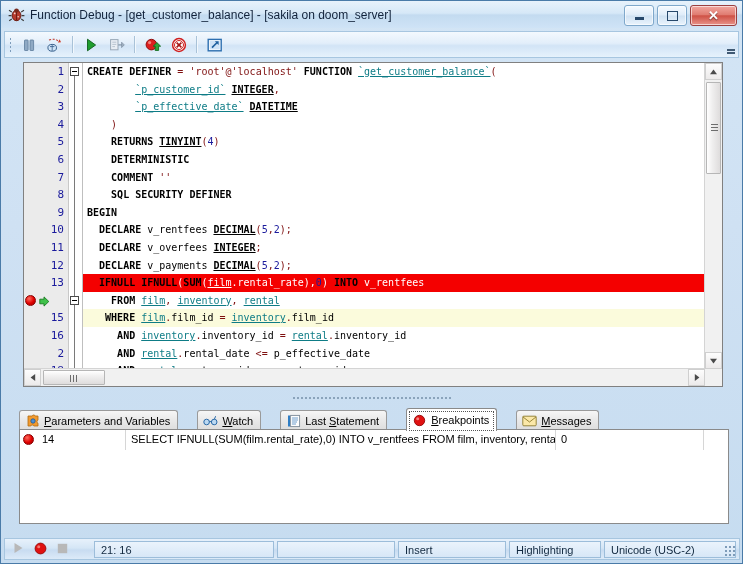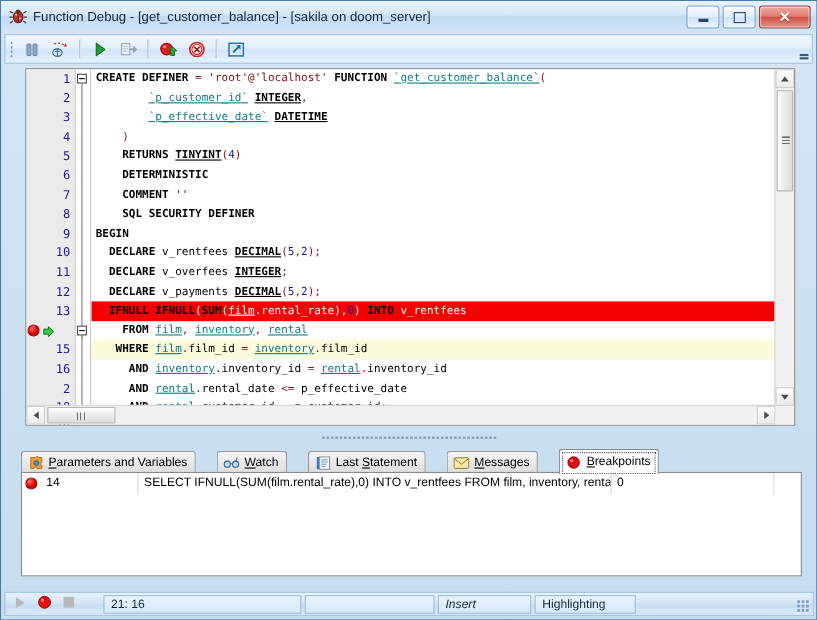--- a/index.html
+++ b/index.html
@@ -515,37 +515,37 @@
       <div class="tab">
         <span class="tab-icon">
           <svg width="14" height="14" viewBox="0 0 14 14">
             <path d="M1 1.4 V12.6 H3 V1.4 Z" fill="#2f7dc4"></path>
             <rect x="3.6" y="1.4" width="9" height="11.2" fill="#fdfdfd" stroke="#7d8b99" stroke-width="0.9"></rect>
             <path d="M5 4 H11 M5 6 H11 M5 8 H10 M5 10 H9" stroke="#5d93c7" stroke-width="0.9"></path>
           </svg>
         </span>
         <span>Last <u>S</u>tatement</span>
       </div>
+      <div class="tab active">
+        <span class="tab-icon">
+          <svg width="13" height="13" viewBox="0 0 13 13">
+            <circle cx="6.5" cy="6.5" r="5.2" fill="#e01111" stroke="#930707" stroke-width="0.9"></circle>
+            <circle cx="4.7" cy="4.7" r="1.5" fill="#f79a93" opacity=".85"></circle>
+          </svg>
+        </span>
+        <span><u>B</u>reakpoints</span>
+      </div>
       <div class="tab">
         <span class="tab-icon">
           <svg width="15" height="12" viewBox="0 0 15 12">
             <rect x="0.8" y="1.2" width="13.4" height="9.6" rx="1" fill="#fbe8a8" stroke="#8d7a2c" stroke-width="0.9"></rect>
             <path d="M0.8 1.8 L7.5 7 L14.2 1.8" fill="none" stroke="#8d7a2c" stroke-width="0.9"></path>
           </svg>
         </span>
         <span><u>M</u>essages</span>
-      </div>
-      <div class="tab active">
-        <span class="tab-icon">
-          <svg width="13" height="13" viewBox="0 0 13 13">
-            <circle cx="6.5" cy="6.5" r="5.2" fill="#e01111" stroke="#930707" stroke-width="0.9"></circle>
-            <circle cx="4.7" cy="4.7" r="1.5" fill="#f79a93" opacity=".85"></circle>
-          </svg>
-        </span>
-        <span><u>B</u>reakpoints</span>
       </div>
     </div>
 
   <div class="bottom-panel">
     <div id="tblbody">
         <div class="data-row">
           <div class="data-cell cell-line" style="width: 106px;"><span class="bp-dot2"></span>14</div>
           <div class="data-cell" style="width: 430px;">SELECT IFNULL(SUM(film.rental_rate),0) INTO v_rentfees    FROM film, inventory, renta</div>
           <div class="data-cell" style="width: 148px;">0</div>
         </div>
@@ -567,19 +567,20 @@
       </span>
       <span>
         <svg width="11" height="11" viewBox="0 0 11 11">
             <rect x="0.8" y="0.8" width="9.4" height="9.4" fill="#b8b8b8"></rect>
           </svg>
       </span>
     </div>
     <div id="sbpanels" style="display:flex; align-items:flex-start;">
         <div class="sbpanel" style="width: 180px;">21:  16</div>
         <div class="sbpanel" style="width: 118px;"></div>
-        <div class="sbpanel" style="width: 85px; font-style: italic;">Insert</div>
+        <div class="sbpanel" style="width: 108px;">Insert</div>
         <div class="sbpanel" style="width: 92px;">Highlighting</div>
+        <div class="sbpanel" style="width: 132px;">Unicode (USC-2)</div>
       </div>
     <div class="resize-grip"></div>
   </div>
 
 </div>
 
 </body></html>

